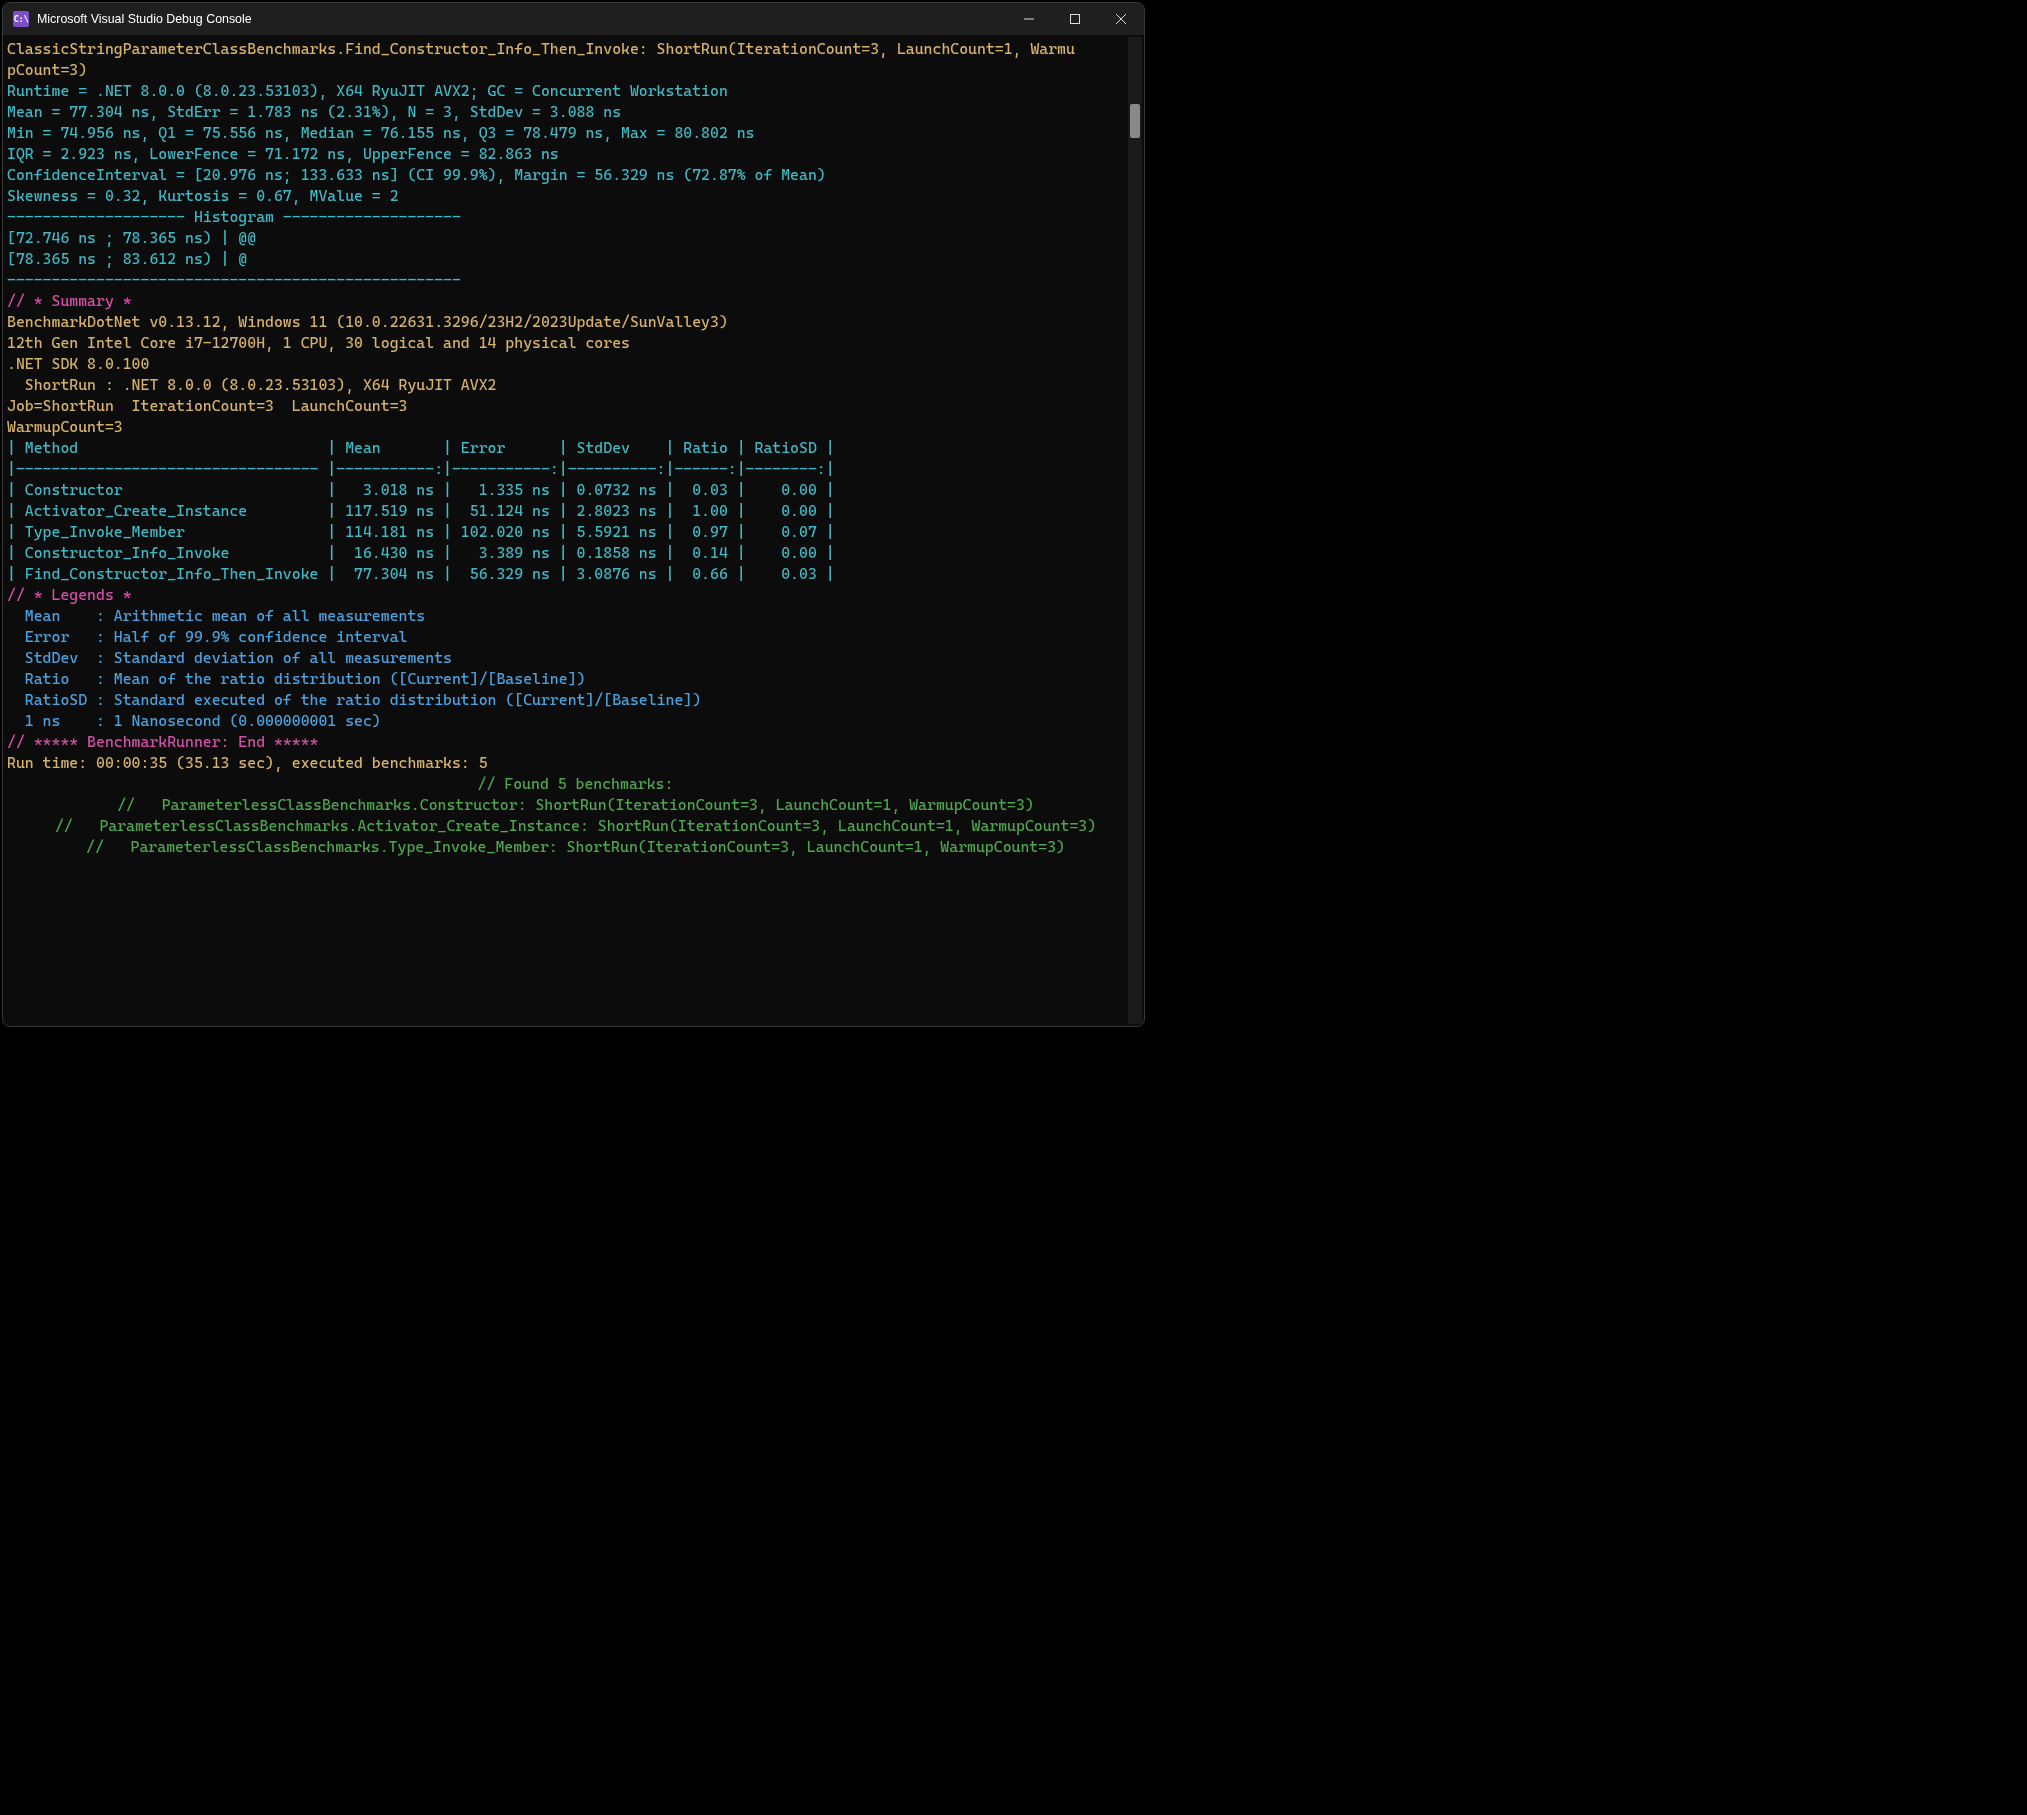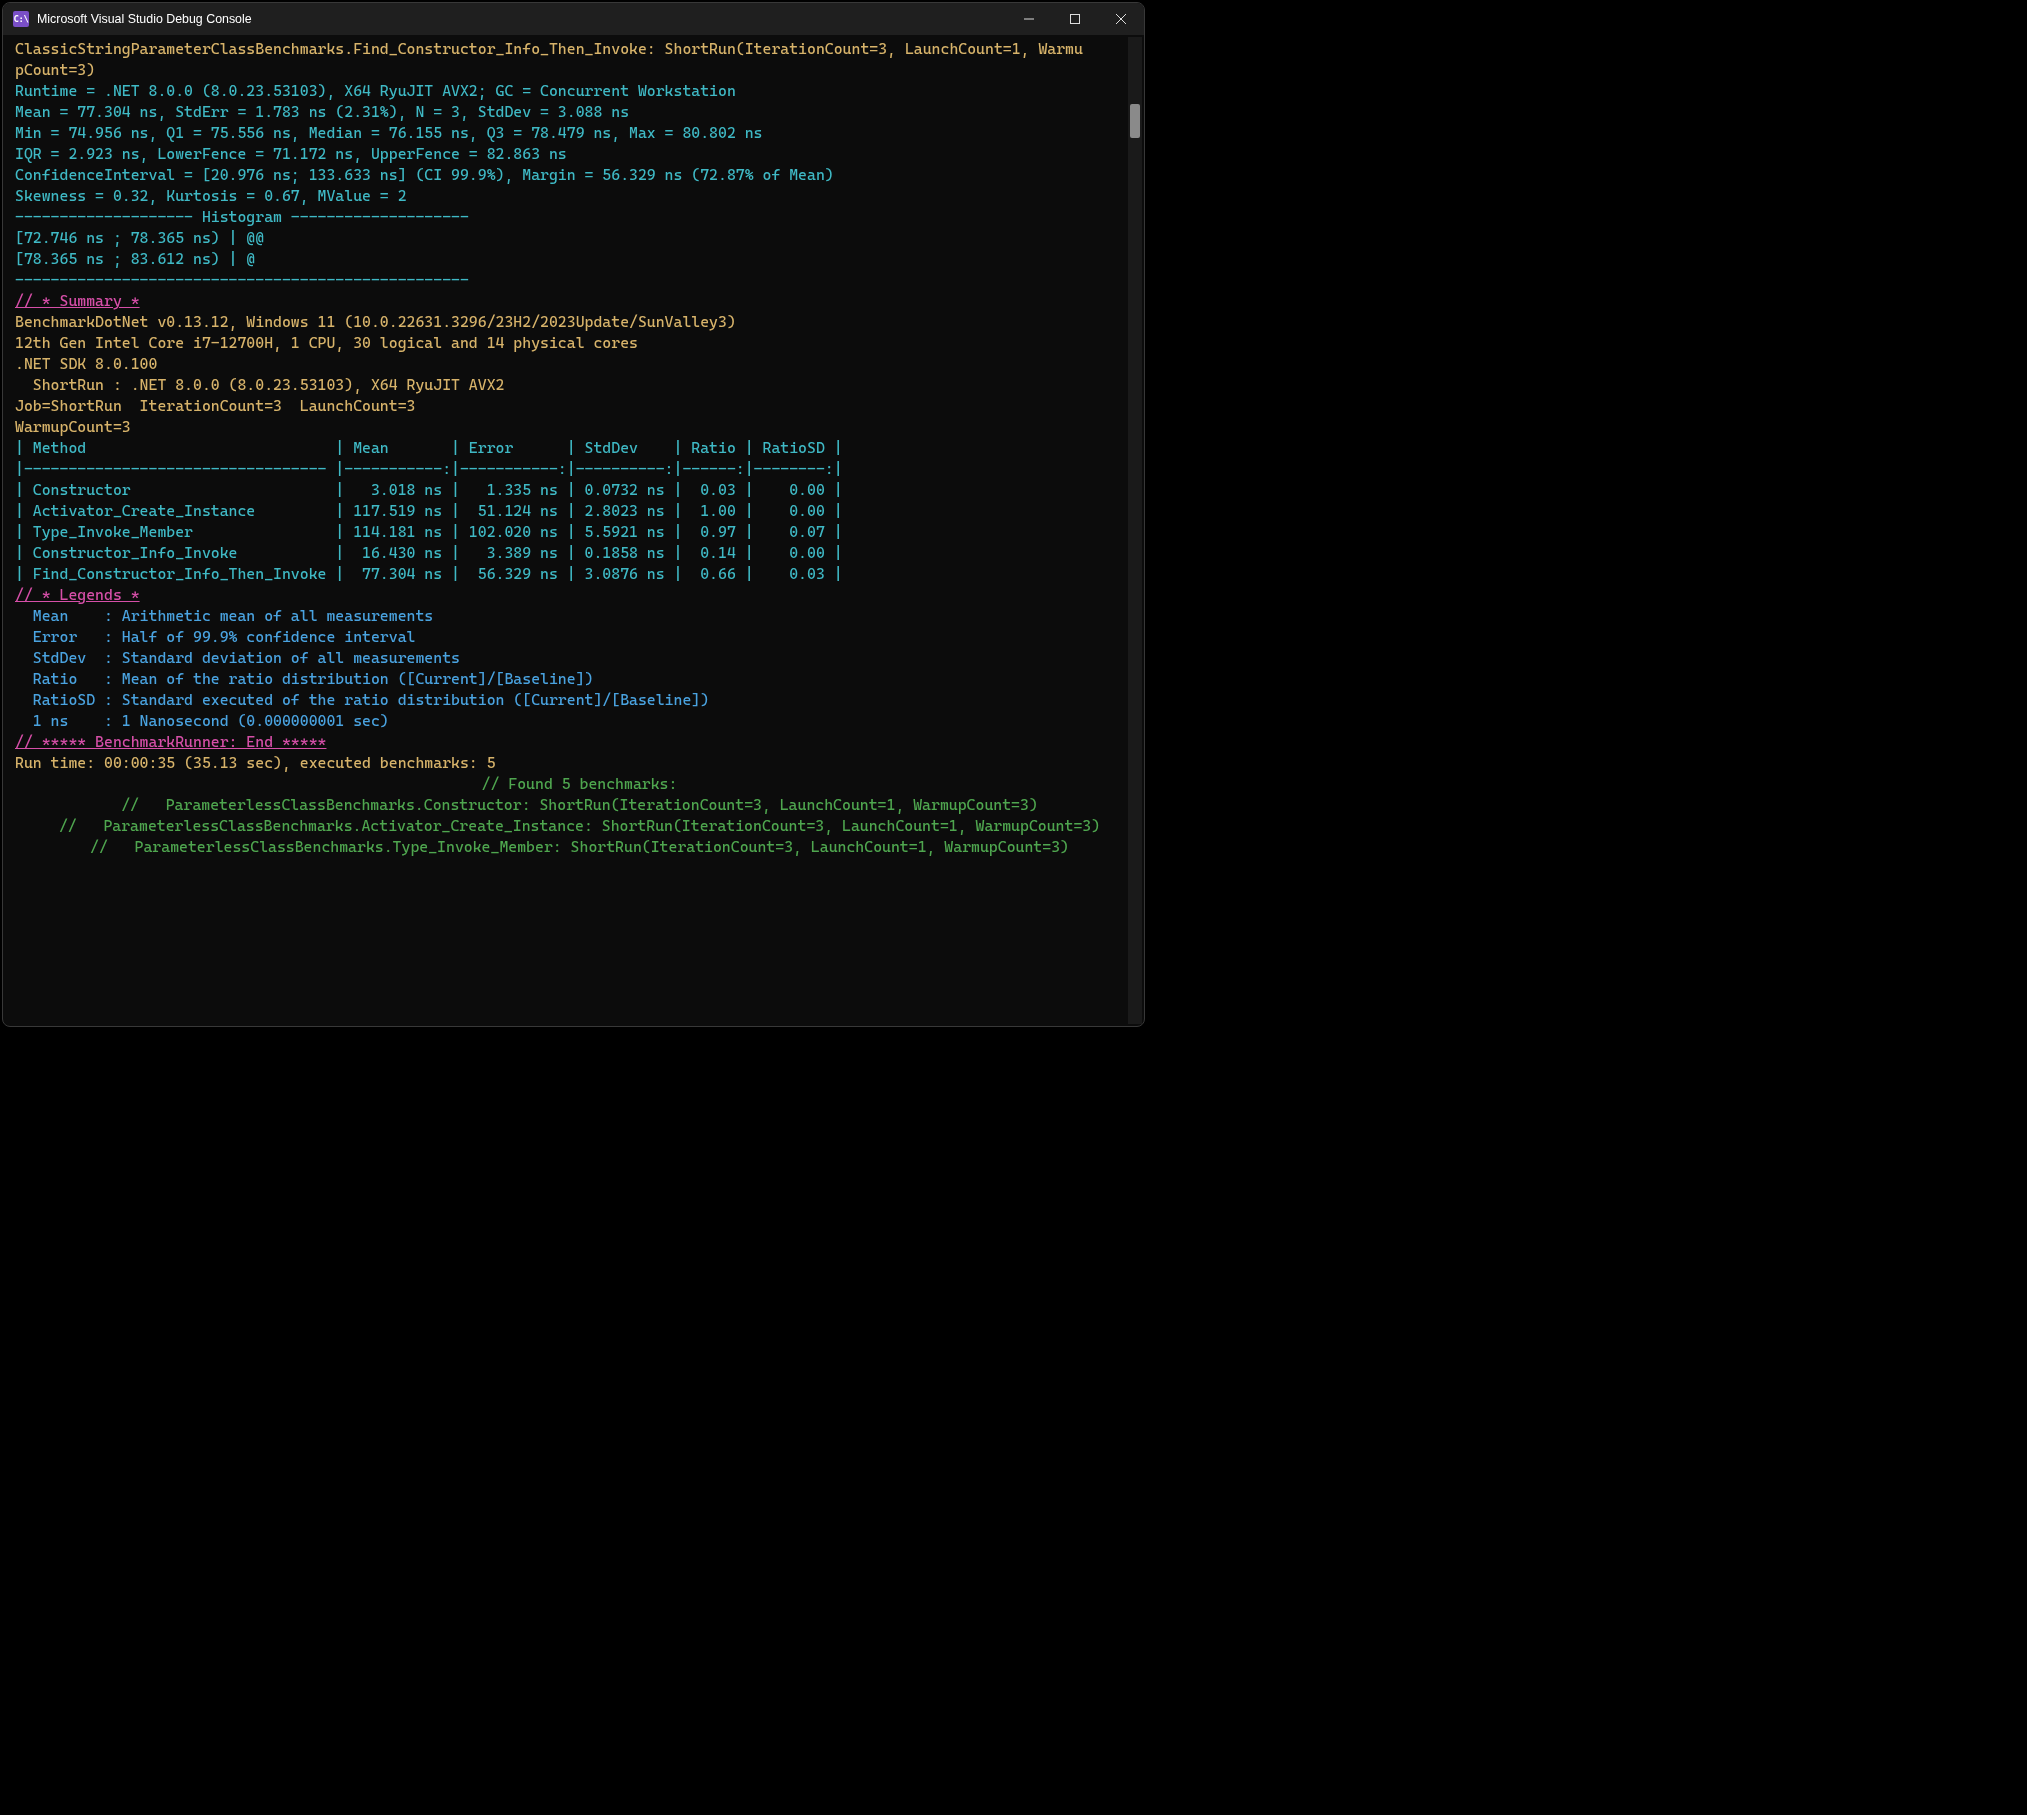--- a/index.html
+++ b/index.html
@@ -73,24 +73,24 @@
   .titlebar .winbtn svg { stroke: currentColor; }
   .console-body {
     position: absolute;
     top: 32px;
     left: 0;
     right: 0;
     bottom: 0;
     padding: 4px 0 4px 4px;
     overflow: hidden;
   }
-  .line { white-space: pre; margin-left: 8px; }
+  .line { white-space: pre; }
   .gold { color: var(--gold); }
   .cyan { color: var(--cyan); }
-  .magenta { color: var(--magenta); text-decoration: underline; }
+  .magenta { color: var(--magenta); }
   .green { color: var(--green); text-align: center; }
   .blue { color: var(--blue); }
 
   .scrollbar {
     position: absolute;
     top: 34px;
     right: 2px;
     width: 14px;
     bottom: 2px;
     background: var(--track);

